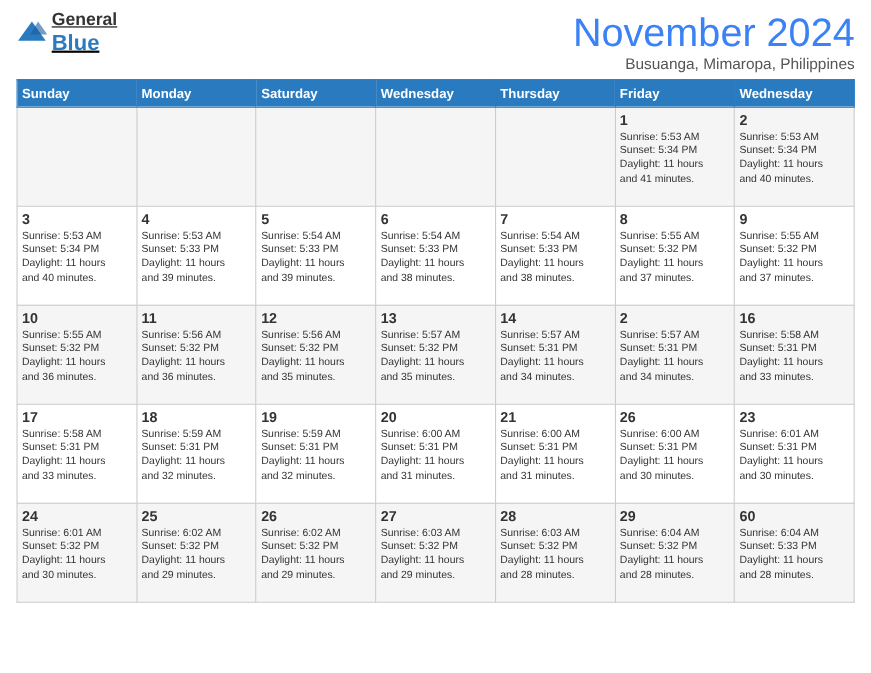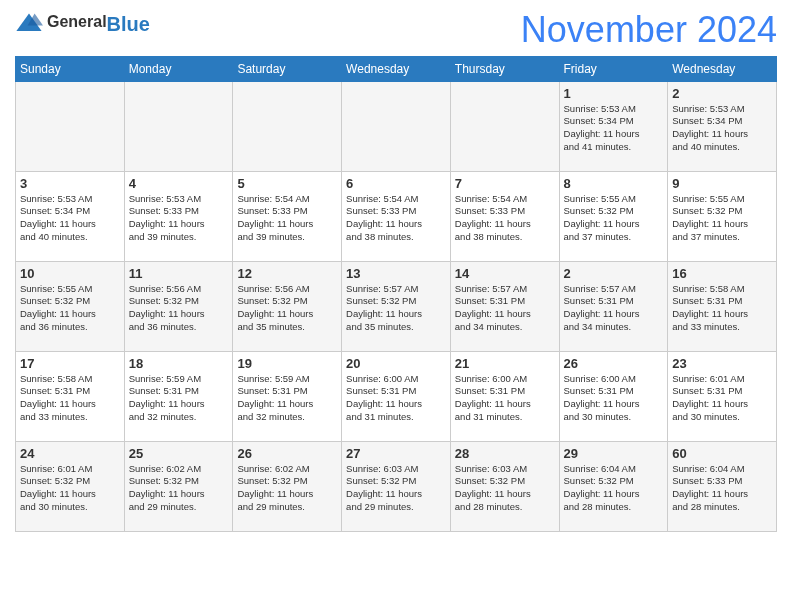--- a/index.html
+++ b/index.html
@@ -16,22 +16,23 @@
       align-items: flex-start;
       margin-bottom: 6px;
     }
     .logo {
       display: flex;
       align-items: center;
       gap: 4px;
     }
     .logo-text {
       display: flex;
-      flex-direction: row;
+      flex-direction: column;
       line-height: 1.1;
+      text-decoration: underline;
     }
     .logo-general {
       font-size: 16px;
       font-weight: bold;
       color: #333;
     }
     .logo-blue {
       font-size: 20px;
       font-weight: bold;
       color: #2a7abf;
@@ -55,21 +56,21 @@
     }
     table {
       width: 100%;
       border-collapse: collapse;
       table-layout: fixed;
     }
     thead tr th {
       background-color: #2a7abf;
       color: #fff;
       font-size: 12px;
-      font-weight: normal;
+      font-weight: bold;
       padding: 5px 4px;
       text-align: left;
       border: 1px solid #2a7abf;
     }
     tbody tr td {
       border: 1px solid #ccc;
       vertical-align: top;
       padding: 4px 4px 4px 4px;
       font-size: 10px;
       color: #333;
@@ -102,20 +103,21 @@
       <polygon points="20,5 38,30 2,30" fill="#2a7abf"></polygon>
       <polygon points="28,5 40,22 18,22" fill="#1a5a9f" opacity="0.6"></polygon>
     </svg>
     <div class="logo-text">
       <span class="logo-general">General</span>
       <span class="logo-blue">Blue</span>
     </div>
   </div>
   <div class="title-block">
     <div class="month-title">November 2024</div>
+    <div class="location">Busuanga, Mimaropa, Philippines</div>
   </div>
 </div>
 
 <table>
   <thead>
     <tr>
     <th>Sunday</th>
         <th>Monday</th>
         <th>Saturday</th>
         <th>Wednesday</th>

